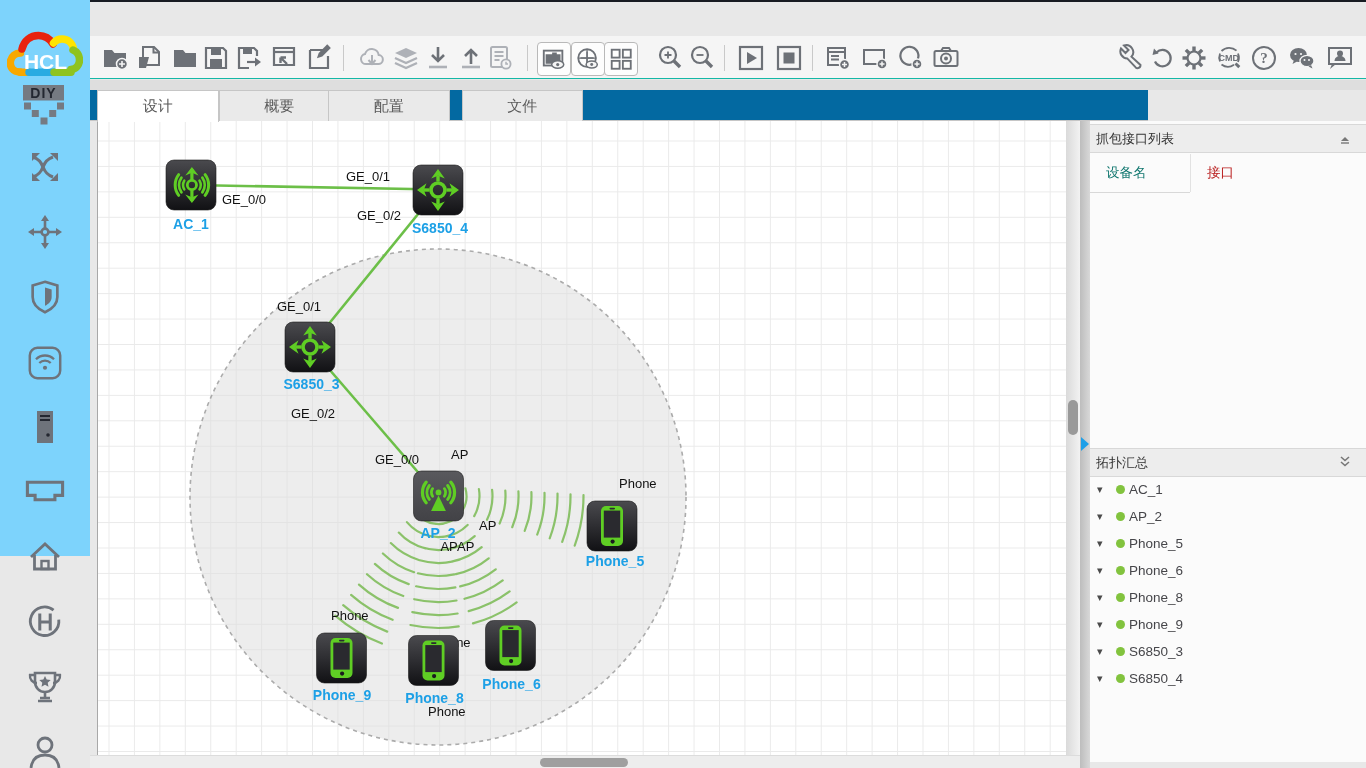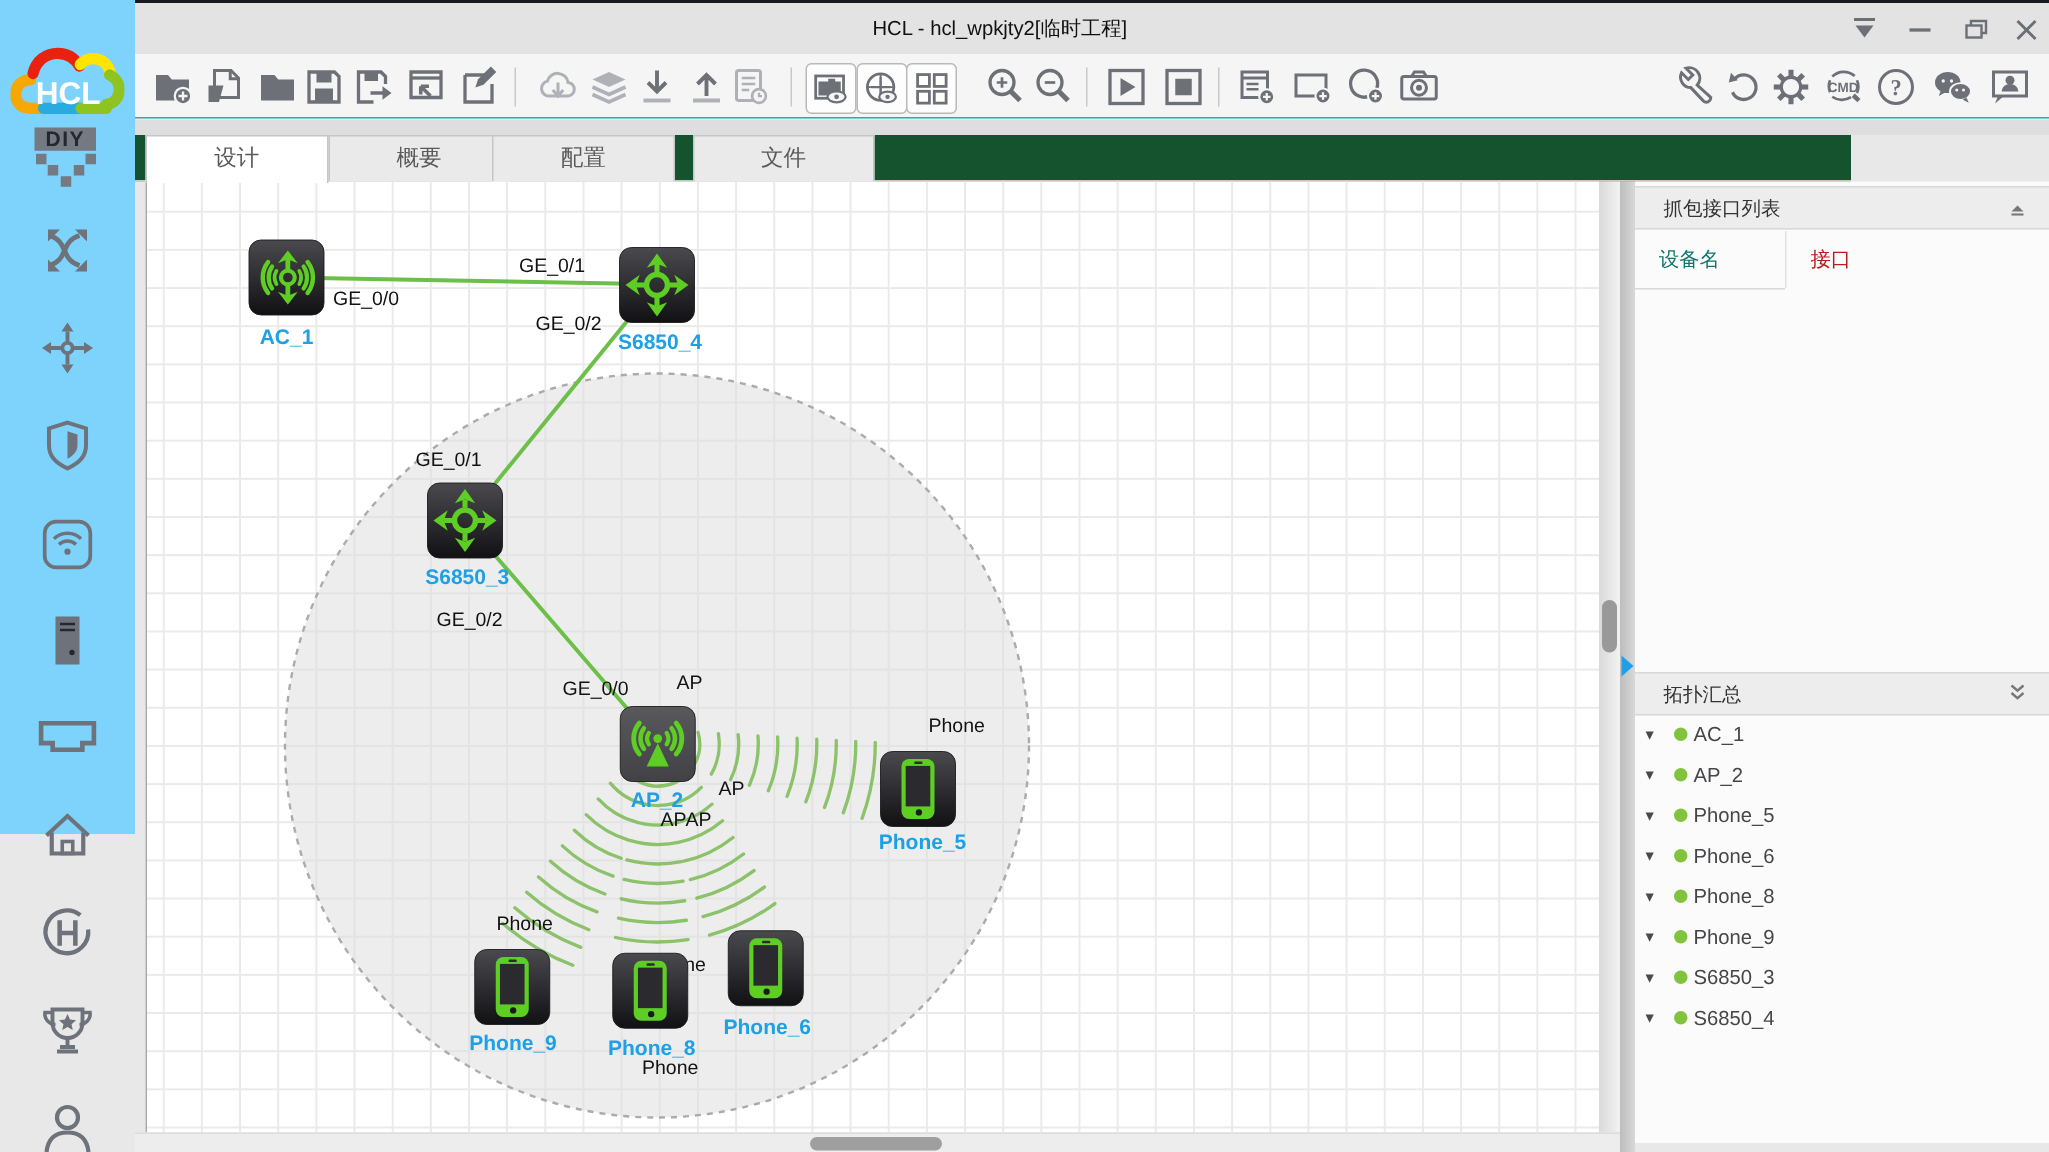--- a/index.html
+++ b/index.html
@@ -4,63 +4,50 @@
 html,body {width:1366px;height:768px;overflow:hidden;font-family:"Liberation Sans",sans-serif;background:#e8e8e8}
 #root {position:relative;width:1366px;height:768px}
 #topstrip {position:absolute;left:90px;top:0;width:1276px;height:2px;background:#181b22}
 #titlebar {position:absolute;left:90px;top:2px;width:1276px;height:34px;background:#e3e3e3}
 #title {position:absolute;left:0;top:0;width:1153px;text-align:center;line-height:33px;font-size:13.5px;color:#111}
 #toolbar {position:absolute;left:90px;top:36px;width:1276px;height:43px;background:#f5f5f5;border-bottom:1px solid #14b8a6}
 .ti {position:absolute}
 .tsep {position:absolute;top:9px;width:1px;height:26px;background:#c9c9c9}
 .tbtn {position:absolute;top:6px;width:34px;height:34px;background:#fdfdfd;border:1px solid #b9b9b9;border-radius:4px}
 #gapstrip {position:absolute;left:90px;top:80px;width:1276px;height:10px;background:#dedede}
-#tabbar {position:absolute;left:90px;top:90px;width:1144px;height:31px;background:#14532d;border-bottom:1px solid #c6c6c6}
+#tabbar {position:absolute;left:90px;top:90px;width:1058px;height:31px;background:#0369a1;border-bottom:1px solid #c6c6c6}
 .tab {position:absolute;top:0;height:31px;width:121.5px;background:#eaeaea;border:1px solid #c6c6c6;border-bottom:none;text-align:center;line-height:30px;font-size:15px;color:#5a5a5a}
 .tab.active {background:#fff;height:32px;z-index:2}
 #leftgap {position:absolute;left:90px;top:121px;width:7px;height:647px;background:#e8e8e8}
 #canvas {position:absolute;left:97px;top:121px;width:969px;height:634px;background:#fff;border-left:1px solid #a8a8a8;
  background-image:linear-gradient(to right,#eaeaea 1px,transparent 1px),linear-gradient(to bottom,#eaeaea 1px,transparent 1px);
  background-size:25.45px 25.45px;background-position:10.5px 19.5px}
 #vscroll {position:absolute;left:1066px;top:121px;width:14px;height:634px;background:linear-gradient(to right,#dadada,#f2f2f2)}
 #vthumb {position:absolute;left:1.5px;top:279px;width:10px;height:35px;background:#999;border-radius:5px}
 #divider {position:absolute;left:1080px;top:121px;width:10px;height:647px;background:linear-gradient(to right,#bdbdbd,#d8d8d8)}
 #bluearrow {position:absolute;left:1081px;top:437px;width:0;height:0;border-top:7px solid transparent;border-bottom:7px solid transparent;border-left:8px solid #1e9fe8}
 #panel {position:absolute;left:1090px;top:121px;width:276px;height:647px;background:#fbfbfb}
-.phead {position:absolute;left:0;width:276px;height:29px;background:#ededed;border-top:1px solid #d8d8d8;border-bottom:1px solid #d8d8d8;font-size:13px;color:#333;line-height:28px;padding-left:19px}
+.phead {position:absolute;left:0;width:276px;height:29px;background:#ededed;border-top:1px solid #d8d8d8;border-bottom:1px solid #d8d8d8;font-size:13px;color:#333;line-height:28px;padding-left:6px}
 #thead {position:absolute;left:0;top:33px;width:276px;height:38px}
 #thead .col1 {position:absolute;left:16px;top:0;line-height:38px;font-size:13.5px;color:#0f766e}
 #thead .col2 {position:absolute;left:117px;top:0;line-height:38px;font-size:13.5px;color:#b91c1c}
 #thead .vline {position:absolute;left:100px;top:0;width:1px;height:38px;background:#e2e2e2}
 #thead .hline {position:absolute;left:0;top:38px;width:100px;height:1px;background:#d8d8d8}
 .trow {position:absolute;left:0;width:276px;height:27px}
 .tcaret {position:absolute;left:7px;top:6px;color:#4a4a4a;font-size:11px}
 .tdot {position:absolute;left:26px;top:7.5px;width:9px;height:9px;border-radius:50%;background:#82c33e}
 .tname {position:absolute;left:39px;top:5px;font-size:13.5px;color:#46464a}
 #hscroll {position:absolute;left:90px;top:755px;width:990px;height:13px;background:#ededed;border-top:1px solid #dcdcdc}
 #hthumb {position:absolute;left:450px;top:1.5px;width:88px;height:9px;background:#9f9f9f;border-radius:4.5px}
 #sidebar {position:absolute;left:0;top:0;width:90px;height:556px;background:#7dd3fc}
 .si {position:absolute}
 #panelbot {position:absolute;left:1090px;top:762px;width:276px;height:6px;background:#e8e8e8}
 </style></head><body>
 <div id="root">
 <div id="topstrip"></div>
-<div id="titlebar">
-      <div id="title">HCL - hcl_wpkjty2[临时工程]</div>
-      <svg style="position:absolute;left:1140px;top:8px" width="130" height="20" viewBox="0 0 130 20">
-<g stroke="#6b7077" fill="none" stroke-width="1.6">
-<path d="M6 3h14" stroke-width="2"></path>
-          <path d="M7 7l6 8 6-8z" fill="#6b7077" stroke="none"></path>
-<path d="M43 10h14" stroke-width="2.2"></path>
-<rect x="81" y="7" width="10" height="8"></rect>
-          <path d="M84 7V4h10v8h-3"></path>
-<path d="M115 4l12 12M127 4l-12 12" stroke-width="2"></path>
-</g>
-      </svg>
-    </div>
 <div id="toolbar">
       <svg class="ti" style="left:11.0px;top:8.0px" width="28" height="28" viewBox="0 0 28 28">
         <path d="M3 6h8l2.5 3H25v14H3z" fill="#6d7177"></path>
         <circle cx="21" cy="20" r="5.5" fill="#6d7177" stroke="#f5f5f5" stroke-width="1.5"></circle>
         <path d="M21 17v6M18 20h6" stroke="#f5f5f5" stroke-width="1.6"></path>
       </svg>
       <svg class="ti" style="left:46.0px;top:8.0px" width="28" height="28" viewBox="0 0 28 28">
         <path d="M7 3h11l5 5v13H7z" fill="none" stroke="#6d7177" stroke-width="2"></path>
         <path d="M17.5 3v5.5H23" fill="none" stroke="#6d7177" stroke-width="2"></path>
         <path d="M3 13h10l-3 11H3z" fill="#6d7177"></path>

